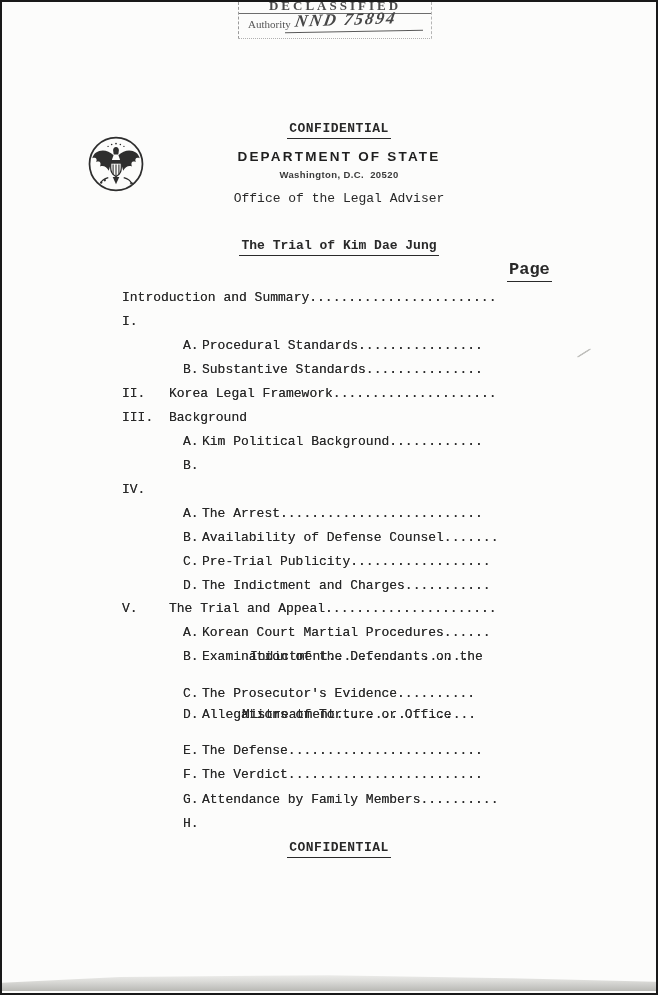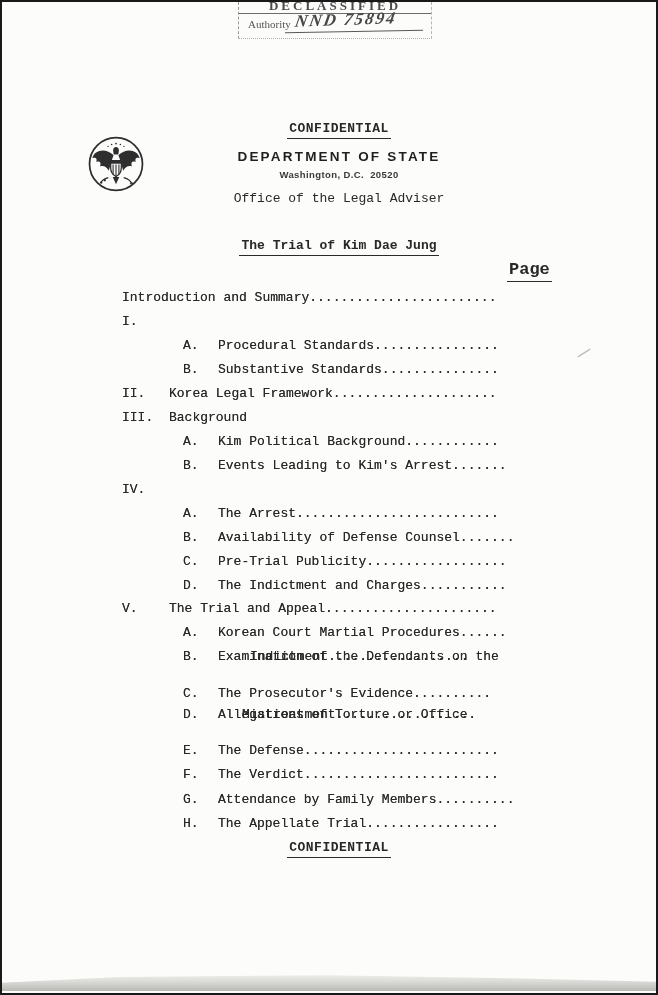--- a/index.html
+++ b/index.html
@@ -64,21 +64,21 @@
   
   .toc-row{
     position:absolute;left:120px;width:440px;height:16px;
     font-size:13px;line-height:15px;
     text-shadow:0 0 .5px rgba(40,40,40,.75);
   }
   .toc-row > span{position:absolute;top:0;white-space:pre;}
   .n0{left:0;}     
   .t1{left:47px;}  
   .n1{left:61px;}  
-  .t2{left:96px;}  
+  .t2{left:80px;}  
   .cont{top:12px;} 
   
   .scratch{
     position:absolute;left:574px;top:350px;width:16px;height:0;
     border-top:2px solid #bfbfbc;border-radius:40%;transform:rotate(-32deg);
   }
   .bottom-shade{
     position:absolute;left:0;bottom:2px;width:100%;height:22px;
     background:linear-gradient(to bottom,rgba(200,200,195,0) 0%,rgba(188,188,183,.5) 55%,rgba(168,168,163,.8) 100%);
     clip-path:polygon(0 62%,18% 36%,50% 28%,78% 42%,100% 58%,100% 100%,0 100%);
@@ -159,21 +159,20 @@
   <div class="toc-row" style="top:408px">
     <span class="n0">III.</span>
     <span class="t1"><span>Background</span><span></span></span>
   </div>
   <div class="toc-row" style="top:432px">
     <span class="n1">A.</span>
     <span class="t2"><span>Kim Political Background</span><span>............</span></span>
   </div>
   <div class="toc-row" style="top:456px">
     <span class="n1">B.</span>
-    <span class="t2"><span>Events Leading to Kim's Arrest</span><span>.......</span></span>
   </div>
   <div class="toc-row" style="top:480px">
     <span class="n0">IV.</span>
   </div>
   <div class="toc-row" style="top:504px">
     <span class="n1">A.</span>
     <span class="t2"><span>The Arrest</span><span>..........................</span></span>
   </div>
   <div class="toc-row" style="top:528px">
     <span class="n1">B.</span>
@@ -216,21 +215,20 @@
   <div class="toc-row" style="top:765px">
     <span class="n1">F.</span>
     <span class="t2"><span>The Verdict</span><span>.........................</span></span>
   </div>
   <div class="toc-row" style="top:790px">
     <span class="n1">G.</span>
     <span class="t2"><span>Attendance by Family Members</span><span>..........</span></span>
   </div>
   <div class="toc-row" style="top:814px">
     <span class="n1">H.</span>
-    <span class="t2"><span>The Appellate Trial</span><span>.................</span></span>
   </div>
 
   <div class="centered class-bottom">
     <span class="underlined">CONFIDENTIAL</span>
   </div>
 
   <div class="scratch"></div>
   <div class="bottom-shade"></div>
 
 </div>

